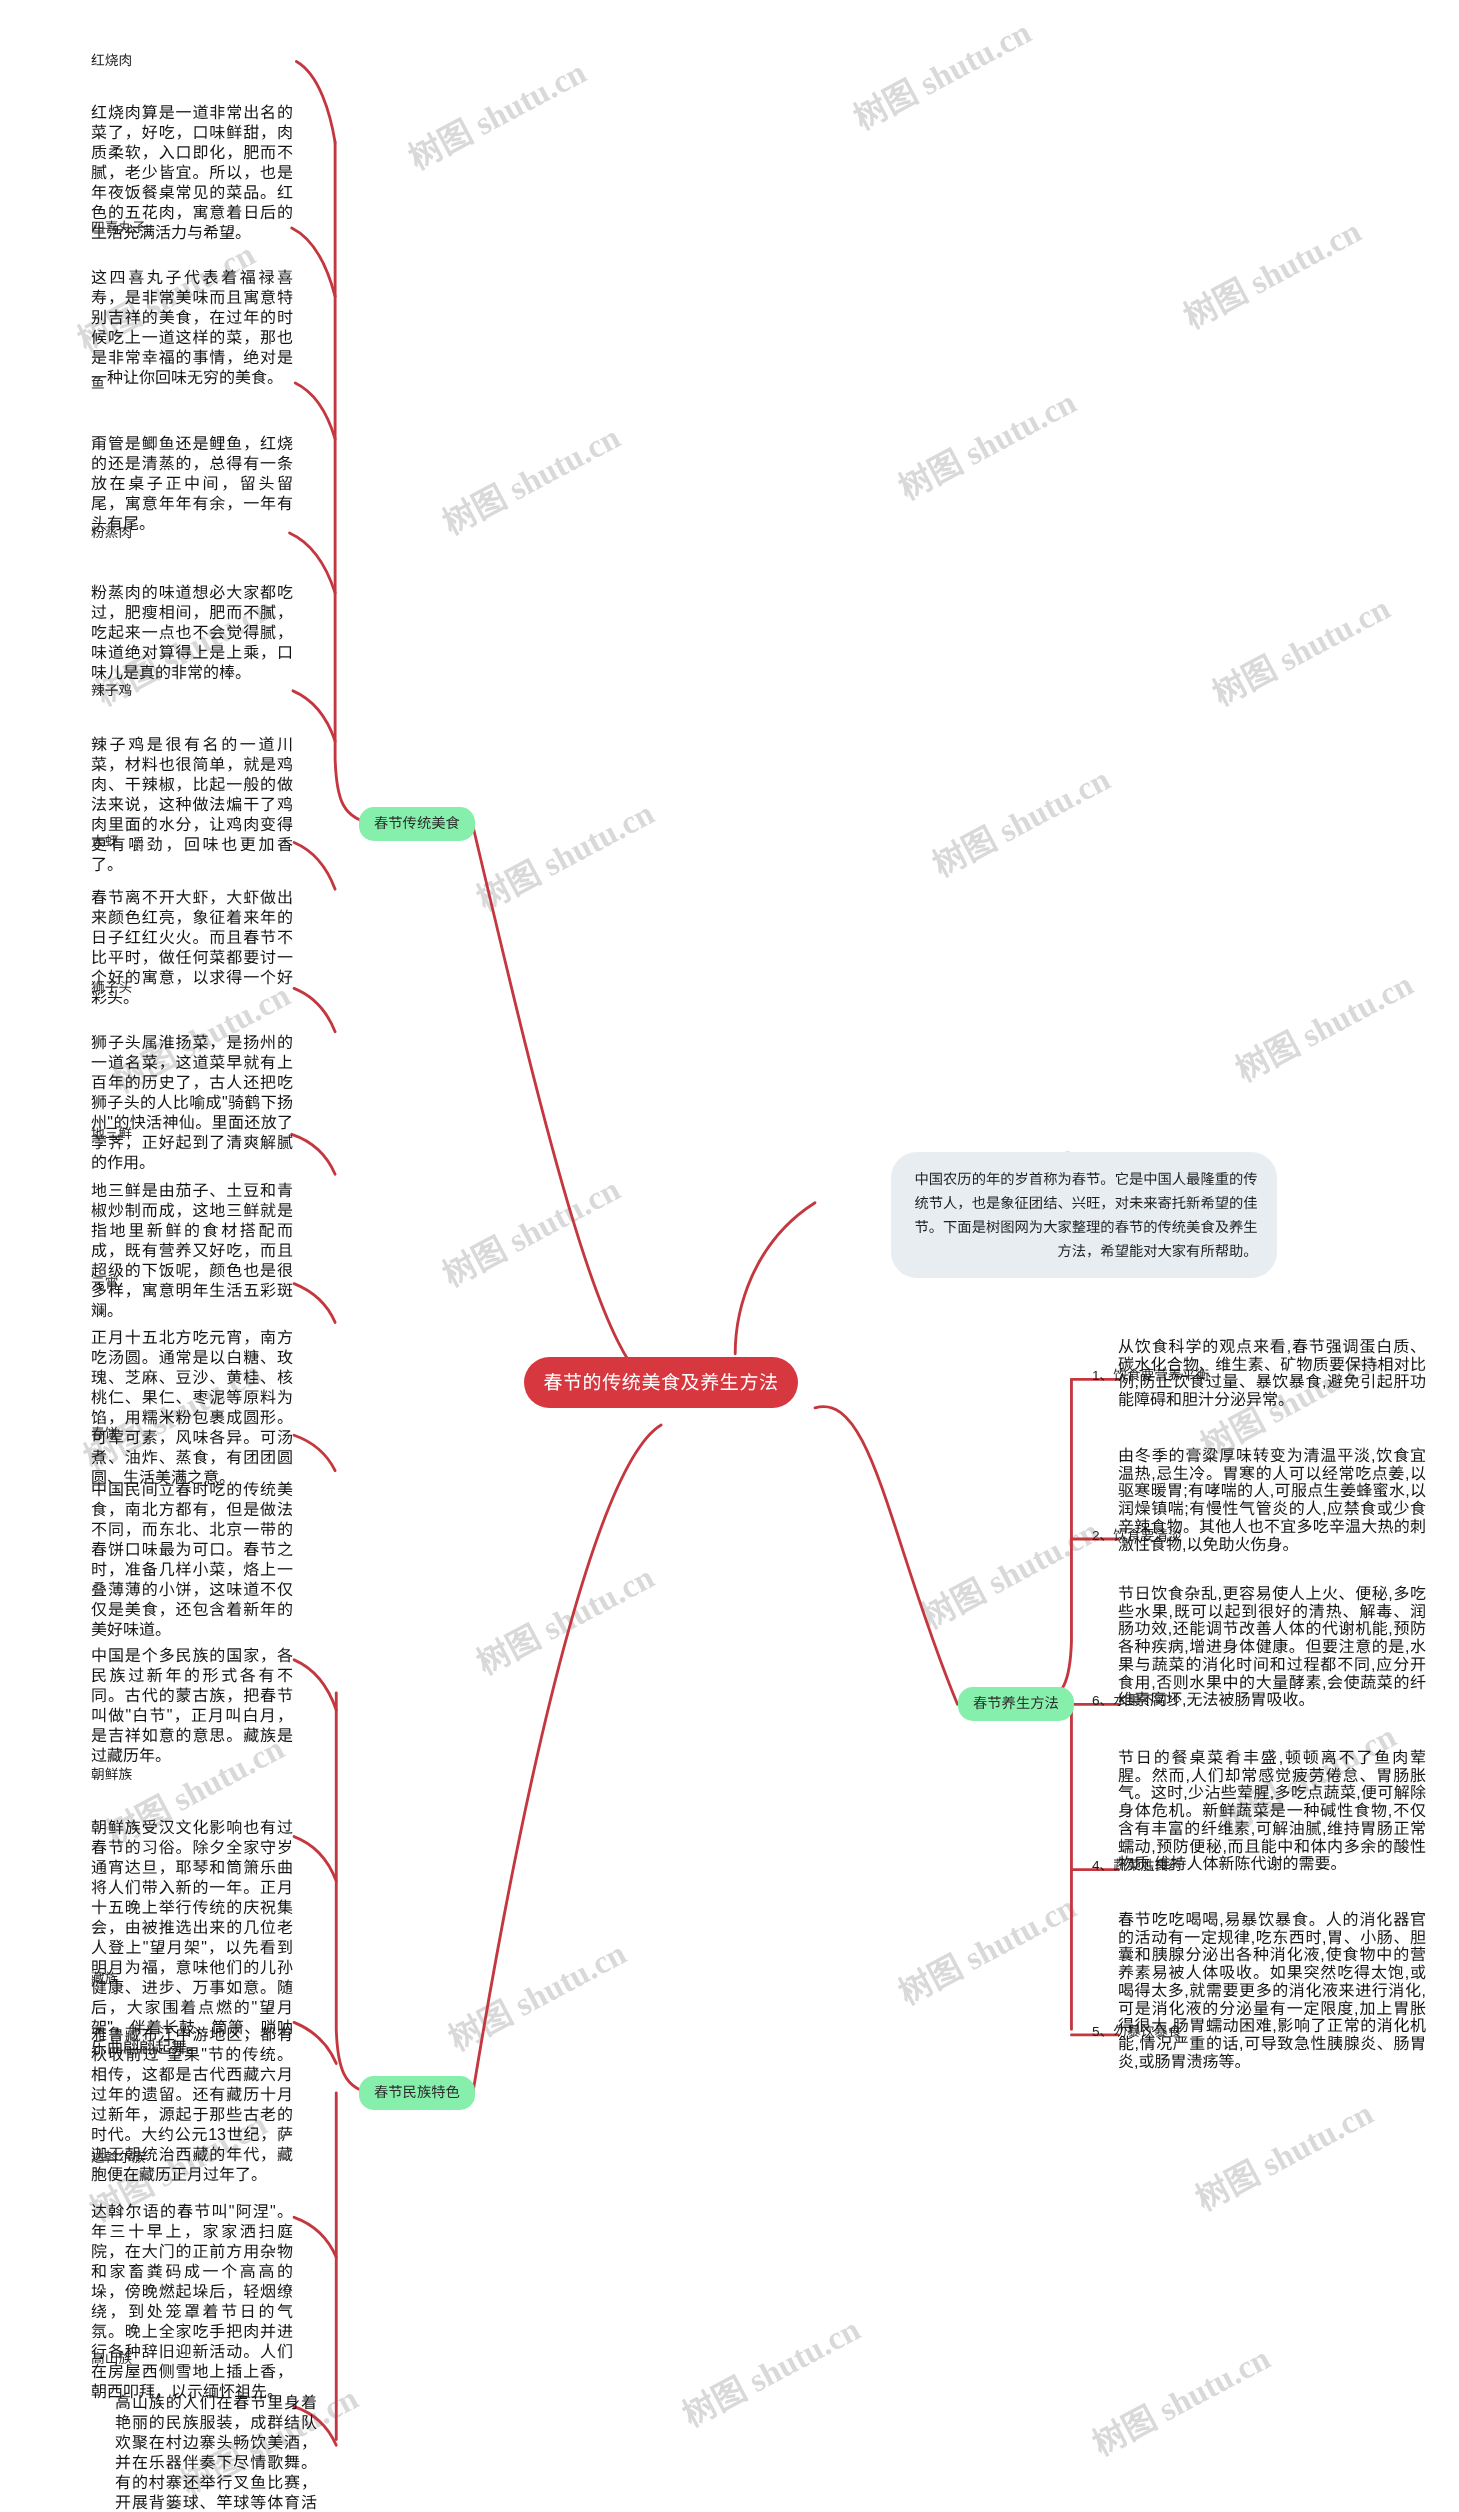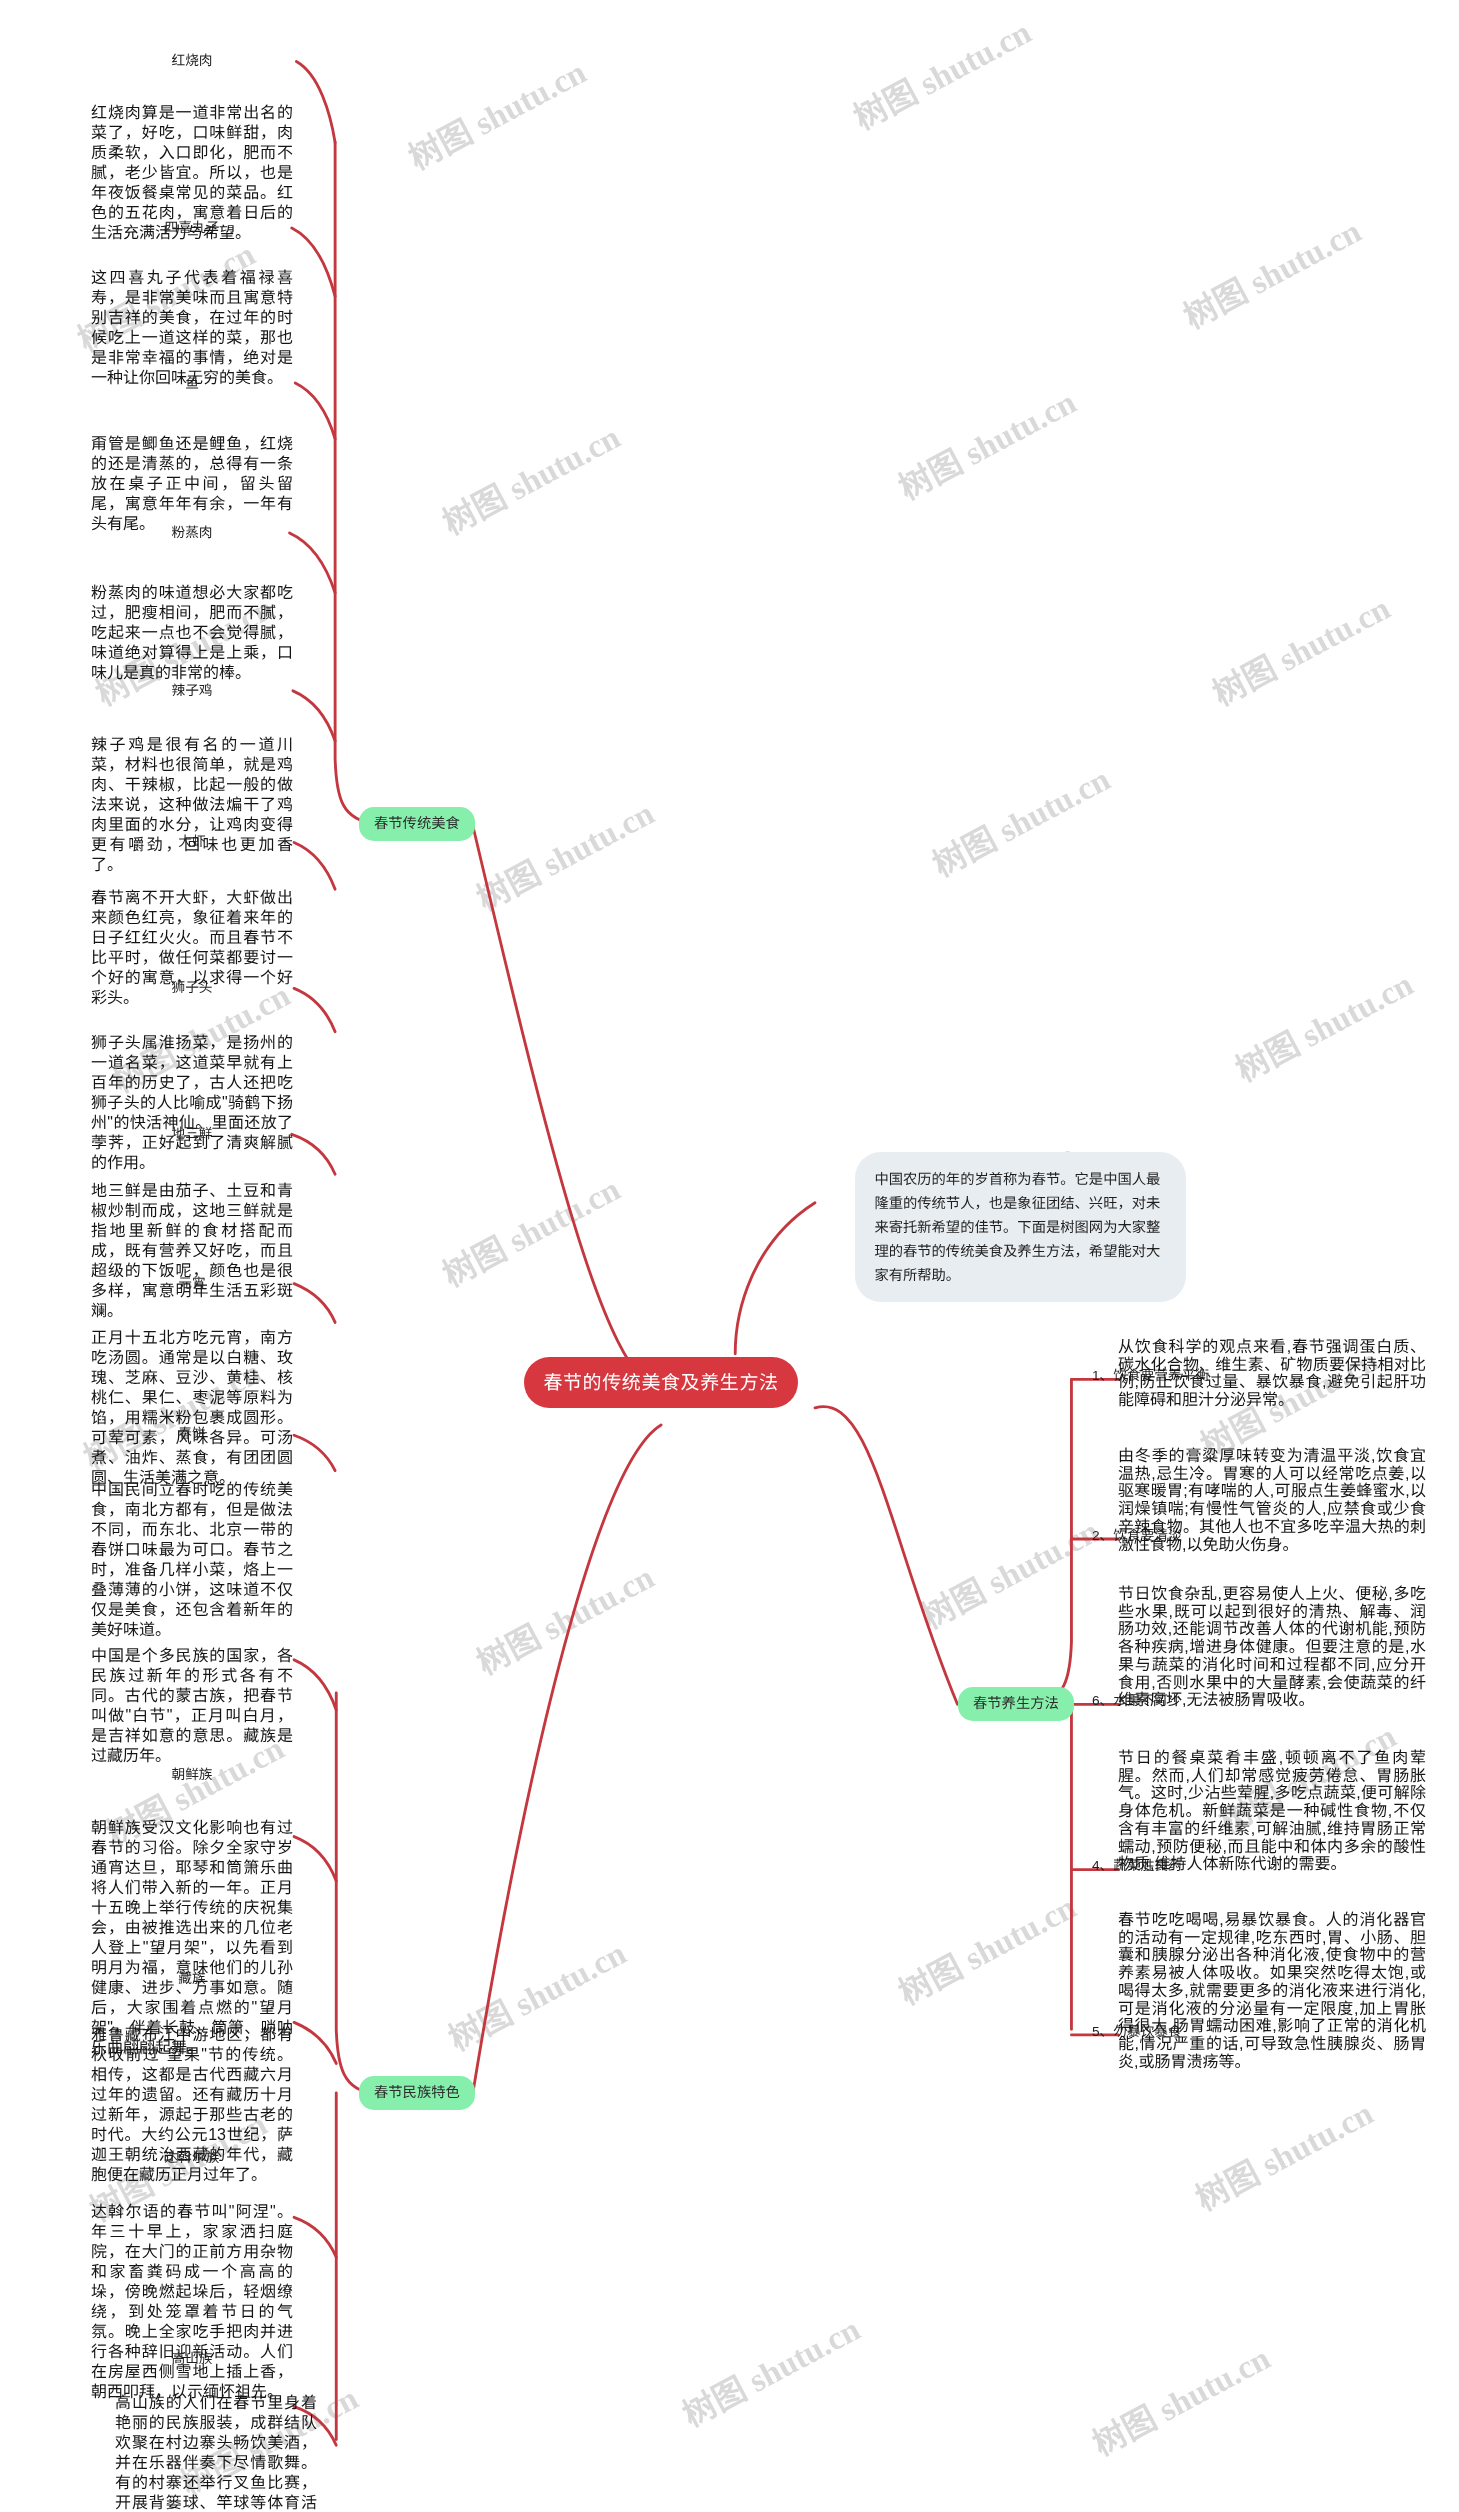--- a/index.html
+++ b/index.html
@@ -69,21 +69,21 @@
     text-align:left;
   }
 
   .leaf-label{
     font-size:13.7px;
     line-height:18px;
     color:#1f1f1f;
     white-space:nowrap;
     text-align:right;
   }
-  .leaf-label.left{ text-align:center; }
+  .leaf-label.left{ text-align:left; }
   .leaf-label.right{ text-align:left; }
 
   .desc{
     font-size:16px;
     line-height:20px;
     color:#141414;
     text-align:justify;
     text-justify:inter-ideograph;
   }
   .desc-right{
@@ -170,21 +170,21 @@
       <path d="M1880 3570 C1900 3570 1920 3570 1962 3570"></path>
 
       <path d="M1290 2375 C1290 2300 1320 2180 1430 2110"></path>
     </g>
   </svg>
 
   <div class="node root-node" style="left:524px;top:1357px;width:274px;">
     <span>春节的传统美食及养生方法</span>
   </div>
 
-  <div class="node intro-node" style="left:855px;top:1152px;width:331px;">
+  <div class="node intro-node" style="left:891px;top:1152px;width:386px;text-align:right;">
     <span>中国农历的年的岁首称为春节。它是中国人最隆重的传统节人，也是象征团结、兴旺，对未来寄托新希望的佳节。下面是树图网为大家整理的春节的传统美食及养生方法，希望能对大家有所帮助。</span>
   </div>
 
   <div class="node branch-node" style="left:359px;top:807px;">
     <span>春节传统美食</span>
   </div>
 
   <div class="node branch-node" style="left:359px;top:2076px;">
     <span>春节民族特色</span>
   </div>

